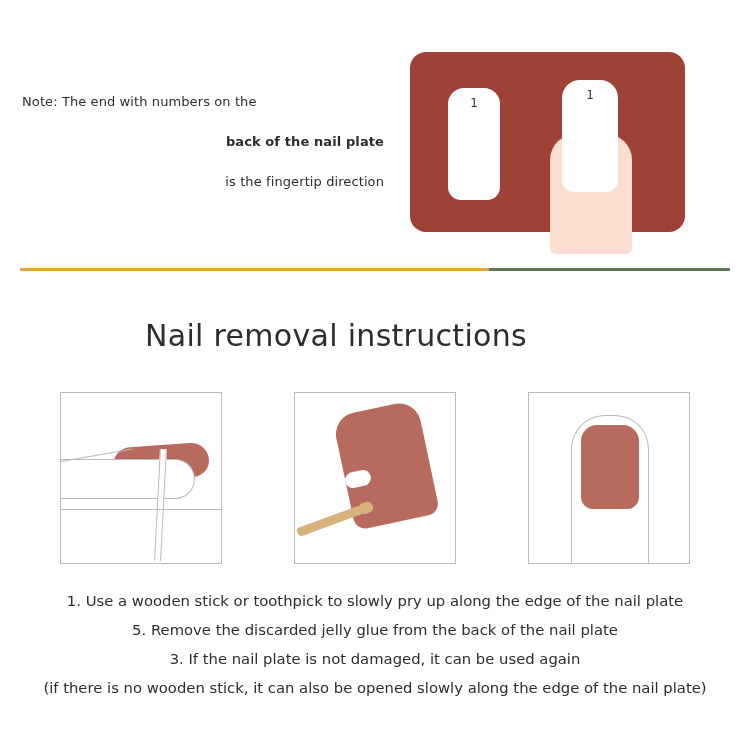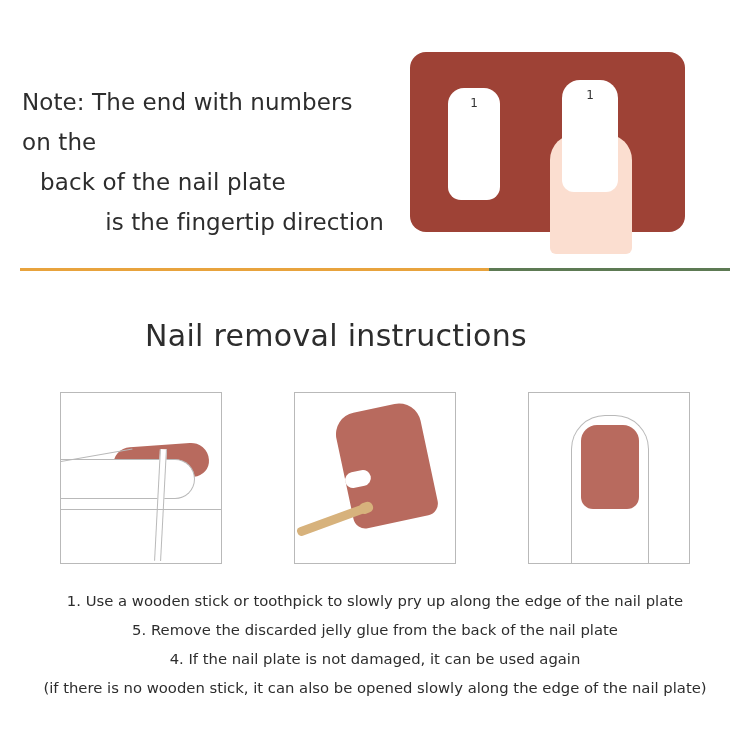--- a/index.html
+++ b/index.html
@@ -16,27 +16,27 @@
   .note-section {
     position: absolute;
     left: 0; top: 40px;
     width: 750px; height: 200px;
   }
   .note-text {
     position: absolute;
     left: 14px; top: 42px;
     width: 370px;
     text-align: center;
-    font-size: 23px;
+    font-size: 13px;
     line-height: 40px;
     color: #2d2d2d;
     letter-spacing: 0.1px;
   }
   .note-line1 { text-align: left; padding-left: 8px; }
-  .note-line2 { text-align: left; padding-left: 26px;}
+  .note-line2 { text-align: right; padding-left: 26px; font-weight: bold;}
   .note-line3 { text-align: right; padding-left: 8px;}
 
   
   .nail-card {
     position: absolute;
     left: 410px; top: 12px;
     width: 275px; height: 180px;
     background: #9e4236;
     border-radius: 16px;
   }
@@ -263,17 +263,17 @@
 
     <div class="step-box">
       <div class="s3-finger"></div>
       <div class="s3-nail"></div>
     </div>
   </div>
 
   <div class="instructions">
     <div>1. Use a wooden stick or toothpick to slowly pry up along the edge of the nail plate</div>
     <div>5. Remove the discarded jelly glue from the back of the nail plate</div>
-    <div>4. If the nail plate is not damaged, it can be used again</div>
+    <div>3. If the nail plate is not damaged, it can be used again</div>
     <div>(if there is no wooden stick, it can also be opened slowly along the edge of the nail plate)</div>
   </div>
 
 </div>
 
 </body></html>

